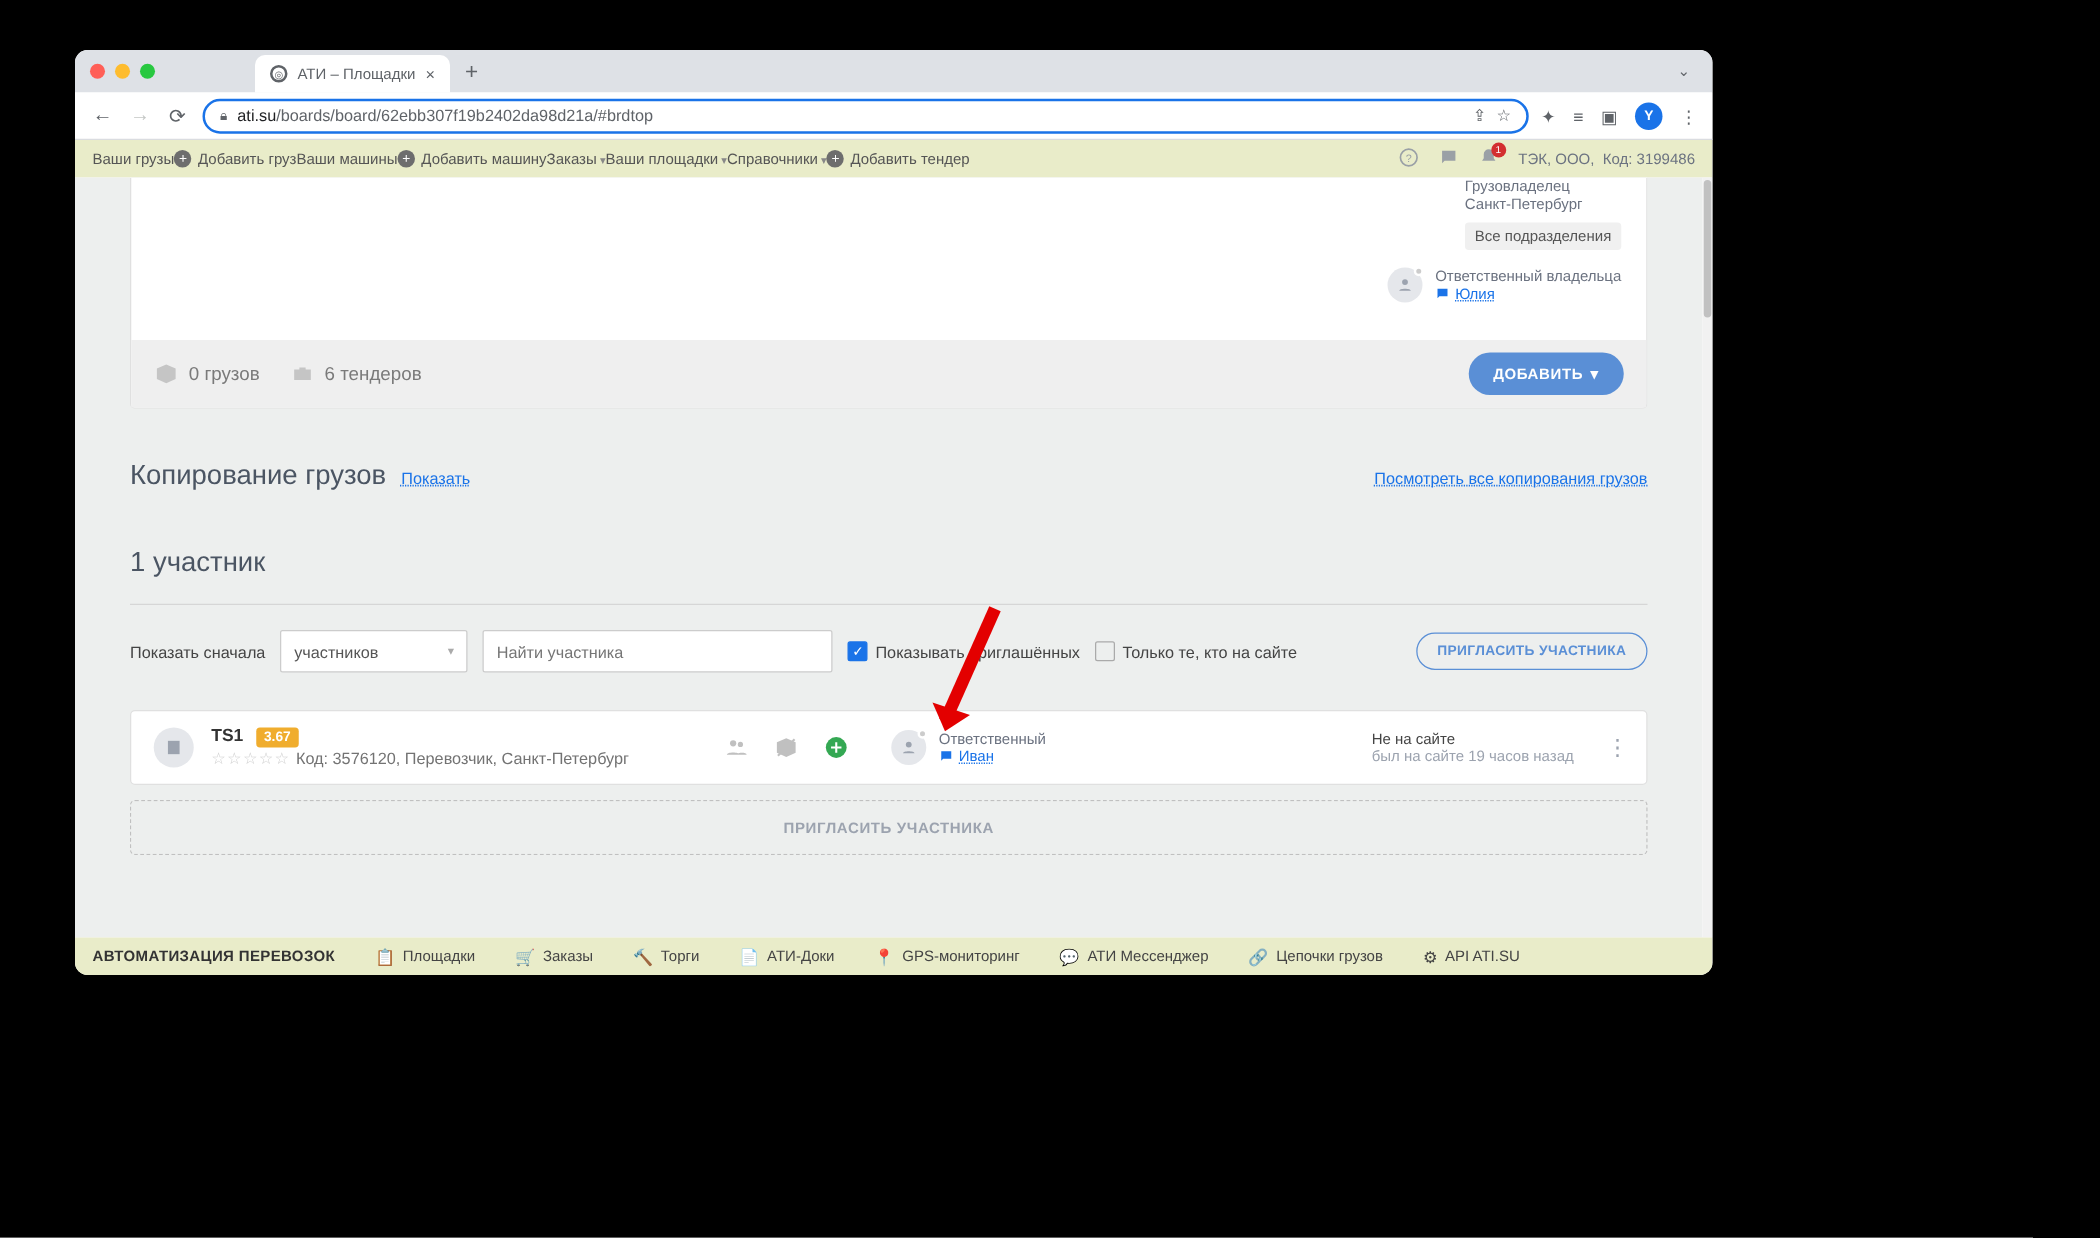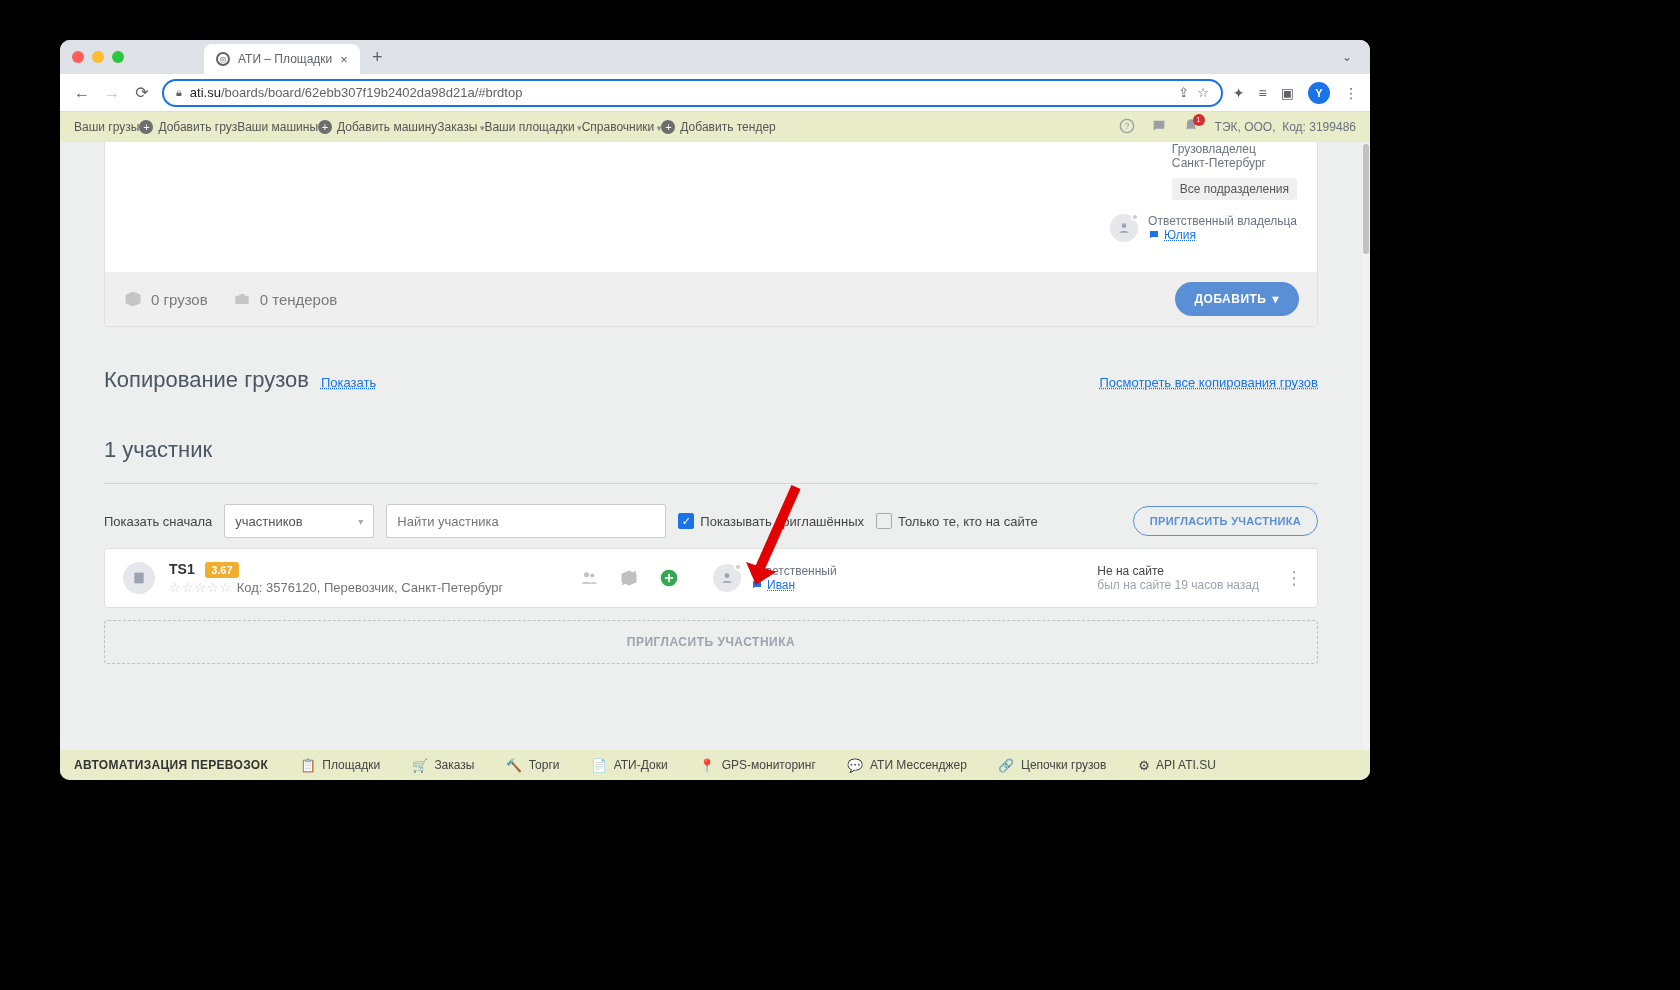--- a/index.html
+++ b/index.html
@@ -71,21 +71,21 @@
 .filterbar { display:flex; align-items:center; gap:12px; }
 .lbl { font-size:13px; color:#444; }
 .sel { width:150px; height:34px; border:1px solid #ccc; background:#fff; font-size:13px; padding:0 10px; display:flex; align-items:center; justify-content:space-between; color:#555; cursor:pointer; border-radius:2px; }
 .sel::after{content:"▾";color:#aaa;font-size:10px;}
 .inp { width:280px; height:34px; border:1px solid #ccc; border-radius:2px; background:#fff; padding:0 10px; font-size:13px; color:#555; }
 .chk { display:flex; align-items:center; gap:6px; font-size:13px; color:#444; }
 .chkbox { width:16px;height:16px;border:1px solid #aaa;border-radius:2px;display:flex;align-items:center;justify-content:center; cursor:pointer; }
 .chkbox.on{background:#1a73e8;border-color:#1a73e8;color:#fff;font-size:11px;}
 .btn-outline { margin-left:auto; border:1px solid #5a8fd6; color:#5a8fd6; font-size:11px; font-weight:600; padding:8px 16px; border-radius:16px; letter-spacing:.3px; cursor:pointer; }
 
-.participant-card { margin-top:10px; background:#fff; border:1px solid #e0e0e0; border-radius:4px; height:60px; display:flex; align-items:center; padding:0 18px; position:relative; }
+.participant-card { margin-top:30px; background:#fff; border:1px solid #e0e0e0; border-radius:4px; height:60px; display:flex; align-items:center; padding:0 18px; position:relative; }
 .p-ico { width:32px;height:32px;border-radius:50%;background:#e5e7eb;display:flex;align-items:center;justify-content:center;margin-right:14px; }
 .p-ico svg{width:16px;height:16px;fill:#9ca3af;}
 .p-main { flex:none; width:410px; }
 .p-name { font-weight:700; font-size:14px; color:#333; display:inline-block; }
 .rating { background:#f0ad2e; color:#fff; font-size:11px; font-weight:700; padding:2px 6px; border-radius:3px; margin-left:6px; }
 .stars { color:#d0d0d0; font-size:13px; letter-spacing:1px; }
 .p-sub { font-size:13px; color:#737373; }
 .p-icons { display:flex; gap:20px; align-items:center; }
 .ic { width:20px;height:20px; position:relative; }
 .ic svg{width:20px;height:20px;fill:#c0c0c0;}
@@ -213,21 +213,21 @@
         <div class="stat">
               <svg viewBox="0 0 24 24">
                 <path d="M3 7l9-4 9 4v10l-9 4-9-4z"></path>
               </svg>
               <span>0 грузов</span>
             </div>
         <div class="stat">
               <svg viewBox="0 0 24 24">
                 <path d="M4 8h16v10H4z M9 8V6h6v2"></path>
               </svg>
-              <span>0 тендеров</span>
+              <span>6 тендеров</span>
             </div>
         <div class="btn-add">
               <span>ДОБАВИТЬ</span>
               <span>▾</span>
             </div>
       </div>
     </div>
 
     <div class="sections">
       <div class="sec-row">

